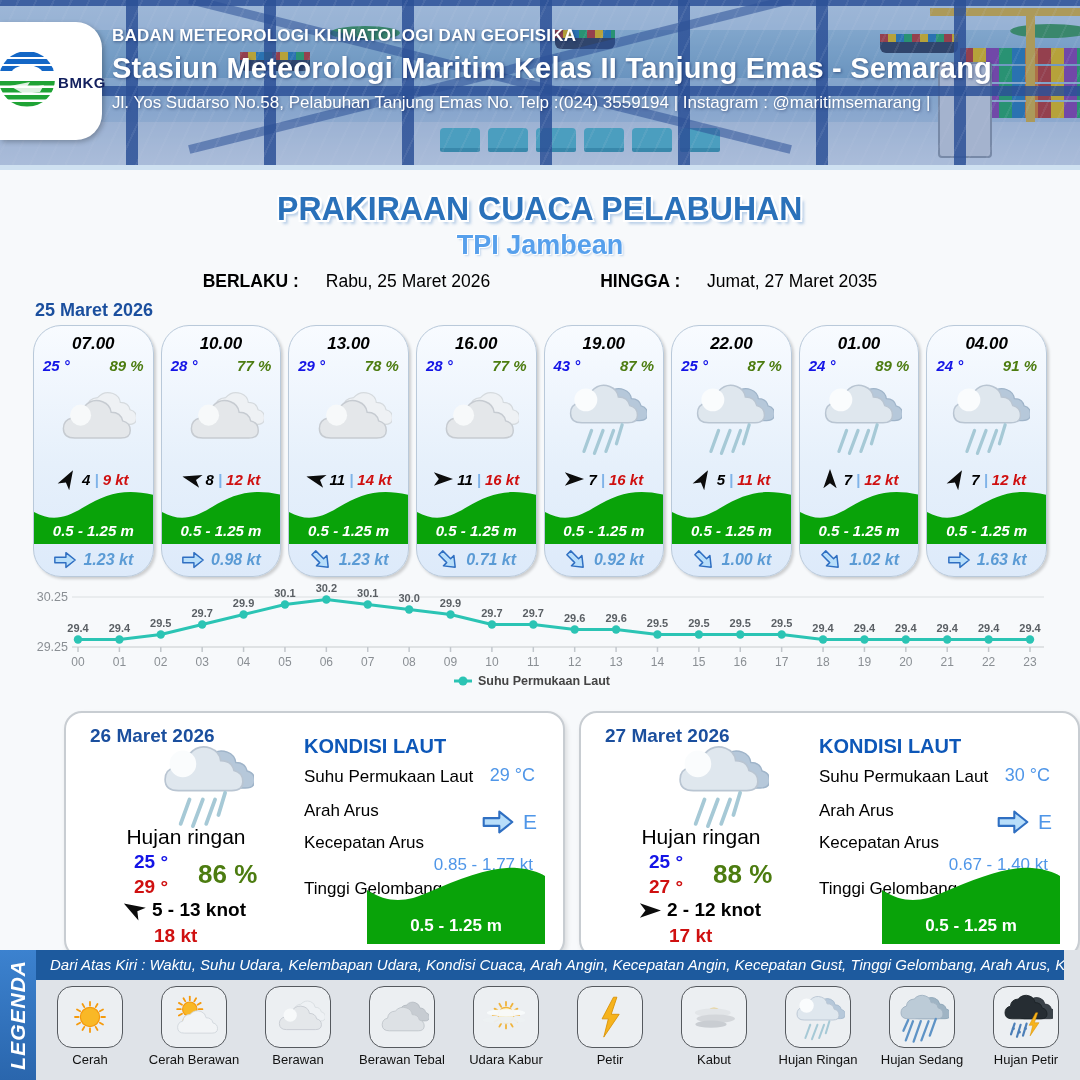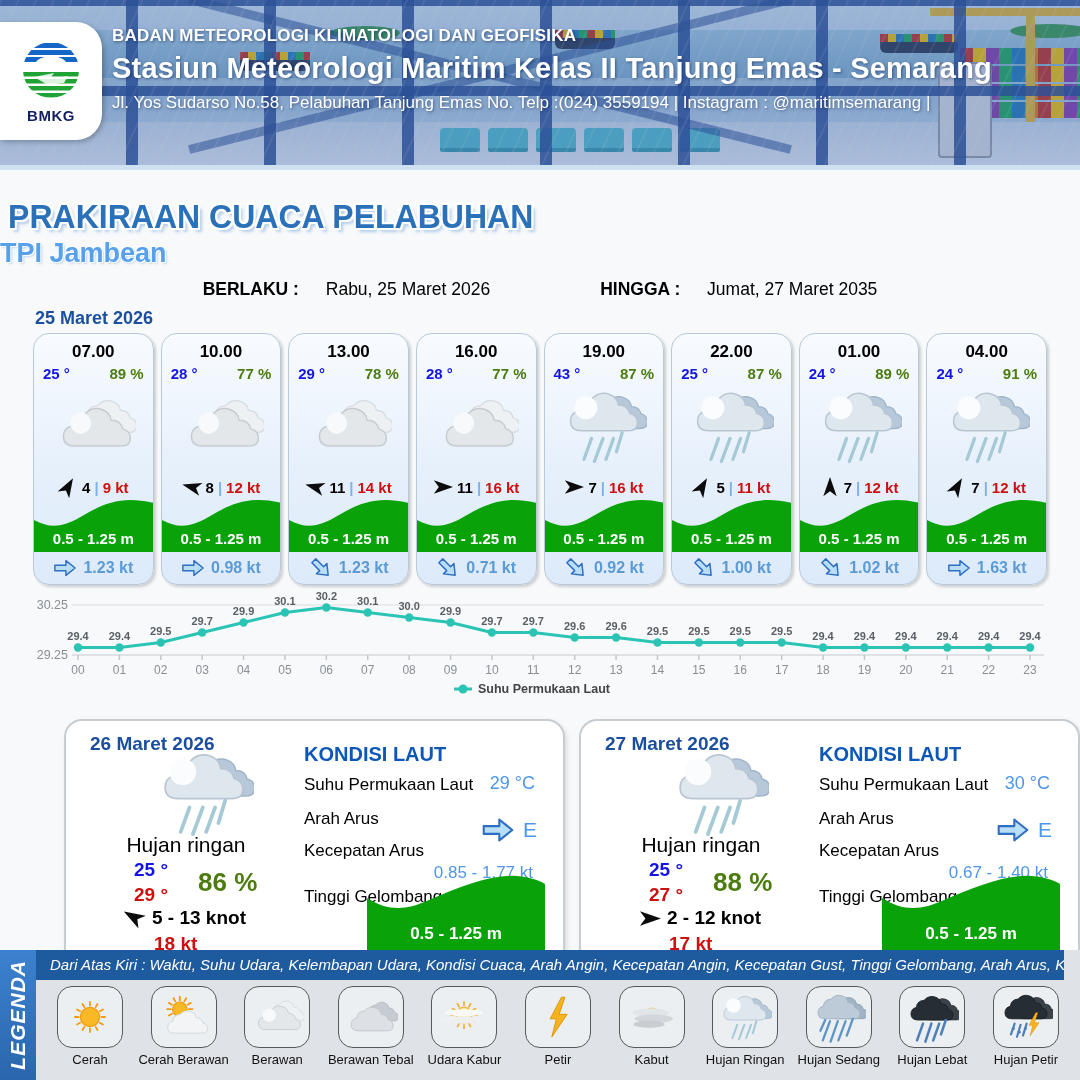--- a/index.html
+++ b/index.html
@@ -20,46 +20,46 @@
   .hdr-kiosk{position:absolute;right:88px;top:62px;width:50px;height:92px;background:#d7dde3;border:2px solid #97a1ab;border-radius:4px;}
   .hdr-floor{position:absolute;top:122px;left:0;right:0;bottom:0;background:linear-gradient(180deg,#ccdcea,#e0eaf3);}
   .hdr-seats{position:absolute;top:128px;left:440px;display:flex;gap:8px;}
   .hdr-seats div{width:40px;height:20px;background:#58bfcd;border-radius:4px 4px 2px 2px;border-bottom:4px solid #3e9fb0;}
   .hdr-vgrid{position:absolute;inset:0;background:repeating-linear-gradient(90deg,rgba(44,80,148,0) 0 126px,rgba(44,80,148,.85) 126px 138px);}
   .hdr-hbeam{position:absolute;left:0;right:0;height:10px;background:rgba(44,80,148,.85);}
   .hdr-diag{position:absolute;width:620px;height:9px;background:rgba(44,80,148,.55);}
   .hdr-rain{position:absolute;inset:0;background:repeating-linear-gradient(115deg,rgba(255,255,255,.10) 0 2px,rgba(255,255,255,0) 2px 16px);}
   .hdr-tint{position:absolute;inset:0;background:rgba(47,84,158,.30);}
   .logo-plate{position:absolute;left:0;top:22px;width:102px;height:118px;background:#ffffff;border-radius:0 26px 26px 0;z-index:5;
-    display:flex;flex-direction:column;align-items:center;justify-content:center;box-shadow:2px 2px 5px rgba(0,0,0,.25);}
+    display:flex;flex-direction:row;align-items:center;justify-content:center;box-shadow:2px 2px 5px rgba(0,0,0,.25);}
   .logo-bmkg-text{font-weight:bold;font-size:15px;color:#13205e;letter-spacing:.5px;margin-top:2px;}
   .hdr-text{position:absolute;left:112px;top:26px;z-index:5;color:#fff;text-shadow:1px 1px 3px rgba(10,30,80,.55);}
   .hdr-line1{font-weight:bold;font-size:17px;letter-spacing:.2px;}
   .hdr-line2{font-weight:bold;font-size:29px;margin-top:6px;letter-spacing:.2px;}
   .hdr-line3{font-size:17px;margin-top:8px;}
   .hdr-strip{width:1080px;height:5px;background:#cfe1f1;}
 
   
-  .title-block{text-align:left;padding-top:28px;}
+  .title-block{text-align:center;padding-top:20px;}
   .main-title{display:inline-block;font-weight:800;font-size:33px;color:#2a71ba;letter-spacing:0px;transform:scaleX(.97);
     text-shadow:-2px -2px 0 #fff,2px -2px 0 #fff,-2px 2px 0 #fff,2px 2px 0 #fff,4px 4px 3px rgba(130,170,215,.55);}
   .sub-title{font-weight:bold;font-size:27px;color:#57a0ec;margin-top:2px;
     text-shadow:-1px -1px 0 #fff,1px 1px 0 #fff,2px 2px 2px rgba(150,185,225,.5);}
   .valid-row{margin-top:10px;font-size:17.5px;display:flex;justify-content:center;gap:110px;}
   .valid-row b{font-weight:bold;}
   .valid-row span.val{font-weight:normal;margin-left:22px;}
 
   
   .fc-date{margin:8px 0 4px 35px;font-weight:bold;font-size:18px;color:#1b4f9e;}
 
   
   .cards-row{display:flex;gap:7px;margin:0 33px;}
-  .fcard{width:136px;height:250px;border-radius:16px;position:relative;overflow:hidden;
+  .fcard{width:136px;height:250px;border-radius:28px;position:relative;overflow:hidden;
     background:linear-gradient(180deg,#f8fbff 0%,#e6f0fb 55%,#ddeafa 100%);
-    border:1px solid #b9c9da;box-shadow:2px 2px 3px rgba(0,0,0,.18);}
+    border:1px solid #b9c9da;box-shadow:2px 2px 3px rgba(0,0,0,.18);font-style:italic;}
   .fc-time{margin-top:8px;text-align:center;font-weight:bold;font-size:17px;color:#000;}
   .fc-th{display:flex;justify-content:space-between;padding:3px 9px 0 9px;font-weight:bold;font-size:15px;}
   .fc-temp{color:#1414e6;} .fc-hum{color:#4c7c10;}
   .fc-iconbox{height:92px;display:flex;align-items:center;justify-content:center;}
   .fc-wind{display:flex;align-items:center;justify-content:center;gap:4px;font-weight:bold;font-size:15px;height:26px;}
   .wind-arrow{display:inline-block;width:20px;height:16px;line-height:0;}
   .fc-sep{color:#7fb3e8;} .fc-gust{color:#cf1010;}
   .fc-wave{position:absolute;bottom:32px;left:0;right:0;height:58px;}
   .fc-wave svg{display:block;}
   .fc-wave-text{position:absolute;bottom:5px;left:0;right:0;text-align:center;color:#fff;font-weight:bold;font-size:15px;}
@@ -872,33 +872,20 @@
             <line x1="30" y1="52" x2="18" y2="84" stroke="#5e93c6" stroke-width="3.8" stroke-linecap="round"></line>
             <line x1="43" y1="52" x2="31" y2="86" stroke="#5e93c6" stroke-width="3.8" stroke-linecap="round"></line>
             <line x1="56" y1="52" x2="44" y2="84" stroke="#5e93c6" stroke-width="3.8" stroke-linecap="round"></line>
             <line x1="68" y1="48" x2="58" y2="76" stroke="#5e93c6" stroke-width="3.8" stroke-linecap="round"></line>
             <line x1="22" y1="50" x2="14" y2="68" stroke="#5e93c6" stroke-width="3.8" stroke-linecap="round"></line>
           </svg>
         </div>
     <div class="leg-label">Hujan Sedang</div>
   </div>
 
-  <div class="leg-item">
-    <div class="leg-box">
-          <svg viewBox="0 0 90 90" width="54" height="54">
-            <path transform="translate(26,12) scale(0.9)" d="M18,42 Q6,42 6,32 Q6,23 15,21 Q16,10 28,9 Q36,0 47,4 Q55,7 56,15 Q66,15 68,24 Q76,26 76,34 Q76,42 66,42 Z" fill="#3a4249" stroke="#2c3339" stroke-width="1.5"></path>
-            <path transform="translate(4,8) scale(1)" d="M18,42 Q6,42 6,32 Q6,23 15,21 Q16,10 28,9 Q36,0 47,4 Q55,7 56,15 Q66,15 68,24 Q76,26 76,34 Q76,42 66,42 Z" fill="#262d33" stroke="#1b2126" stroke-width="1.5"></path>
-            <line x1="30" y1="56" x2="20" y2="84" stroke="#4c7fb8" stroke-width="4.2" stroke-linecap="round"></line>
-            <line x1="44" y1="56" x2="34" y2="86" stroke="#4c7fb8" stroke-width="4.2" stroke-linecap="round"></line>
-            <line x1="57" y1="56" x2="47" y2="84" stroke="#4c7fb8" stroke-width="4.2" stroke-linecap="round"></line>
-            <line x1="68" y1="50" x2="60" y2="74" stroke="#4c7fb8" stroke-width="4.2" stroke-linecap="round"></line>
-          </svg>
-        </div>
-    <div class="leg-label">Hujan Lebat</div>
-  </div>
 
   <div class="leg-item">
     <div class="leg-box">
           <svg viewBox="0 0 90 90" width="54" height="54">
             <path transform="translate(26,10) scale(0.9)" d="M18,42 Q6,42 6,32 Q6,23 15,21 Q16,10 28,9 Q36,0 47,4 Q55,7 56,15 Q66,15 68,24 Q76,26 76,34 Q76,42 66,42 Z" fill="#3a4249" stroke="#2c3339" stroke-width="1.5"></path>
             <path transform="translate(4,6) scale(1)" d="M18,42 Q6,42 6,32 Q6,23 15,21 Q16,10 28,9 Q36,0 47,4 Q55,7 56,15 Q66,15 68,24 Q76,26 76,34 Q76,42 66,42 Z" fill="#262d33" stroke="#1b2126" stroke-width="1.5"></path>
             <line x1="26" y1="56" x2="20" y2="74" stroke="#4c7fb8" stroke-width="3.6" stroke-linecap="round"></line>
             <line x1="36" y1="58" x2="30" y2="78" stroke="#4c7fb8" stroke-width="3.6" stroke-linecap="round"></line>
             <line x1="46" y1="56" x2="40" y2="76" stroke="#4c7fb8" stroke-width="3.6" stroke-linecap="round"></line>
             <circle cx="24" cy="64" r="2.5" fill="#4c7fb8"></circle>

